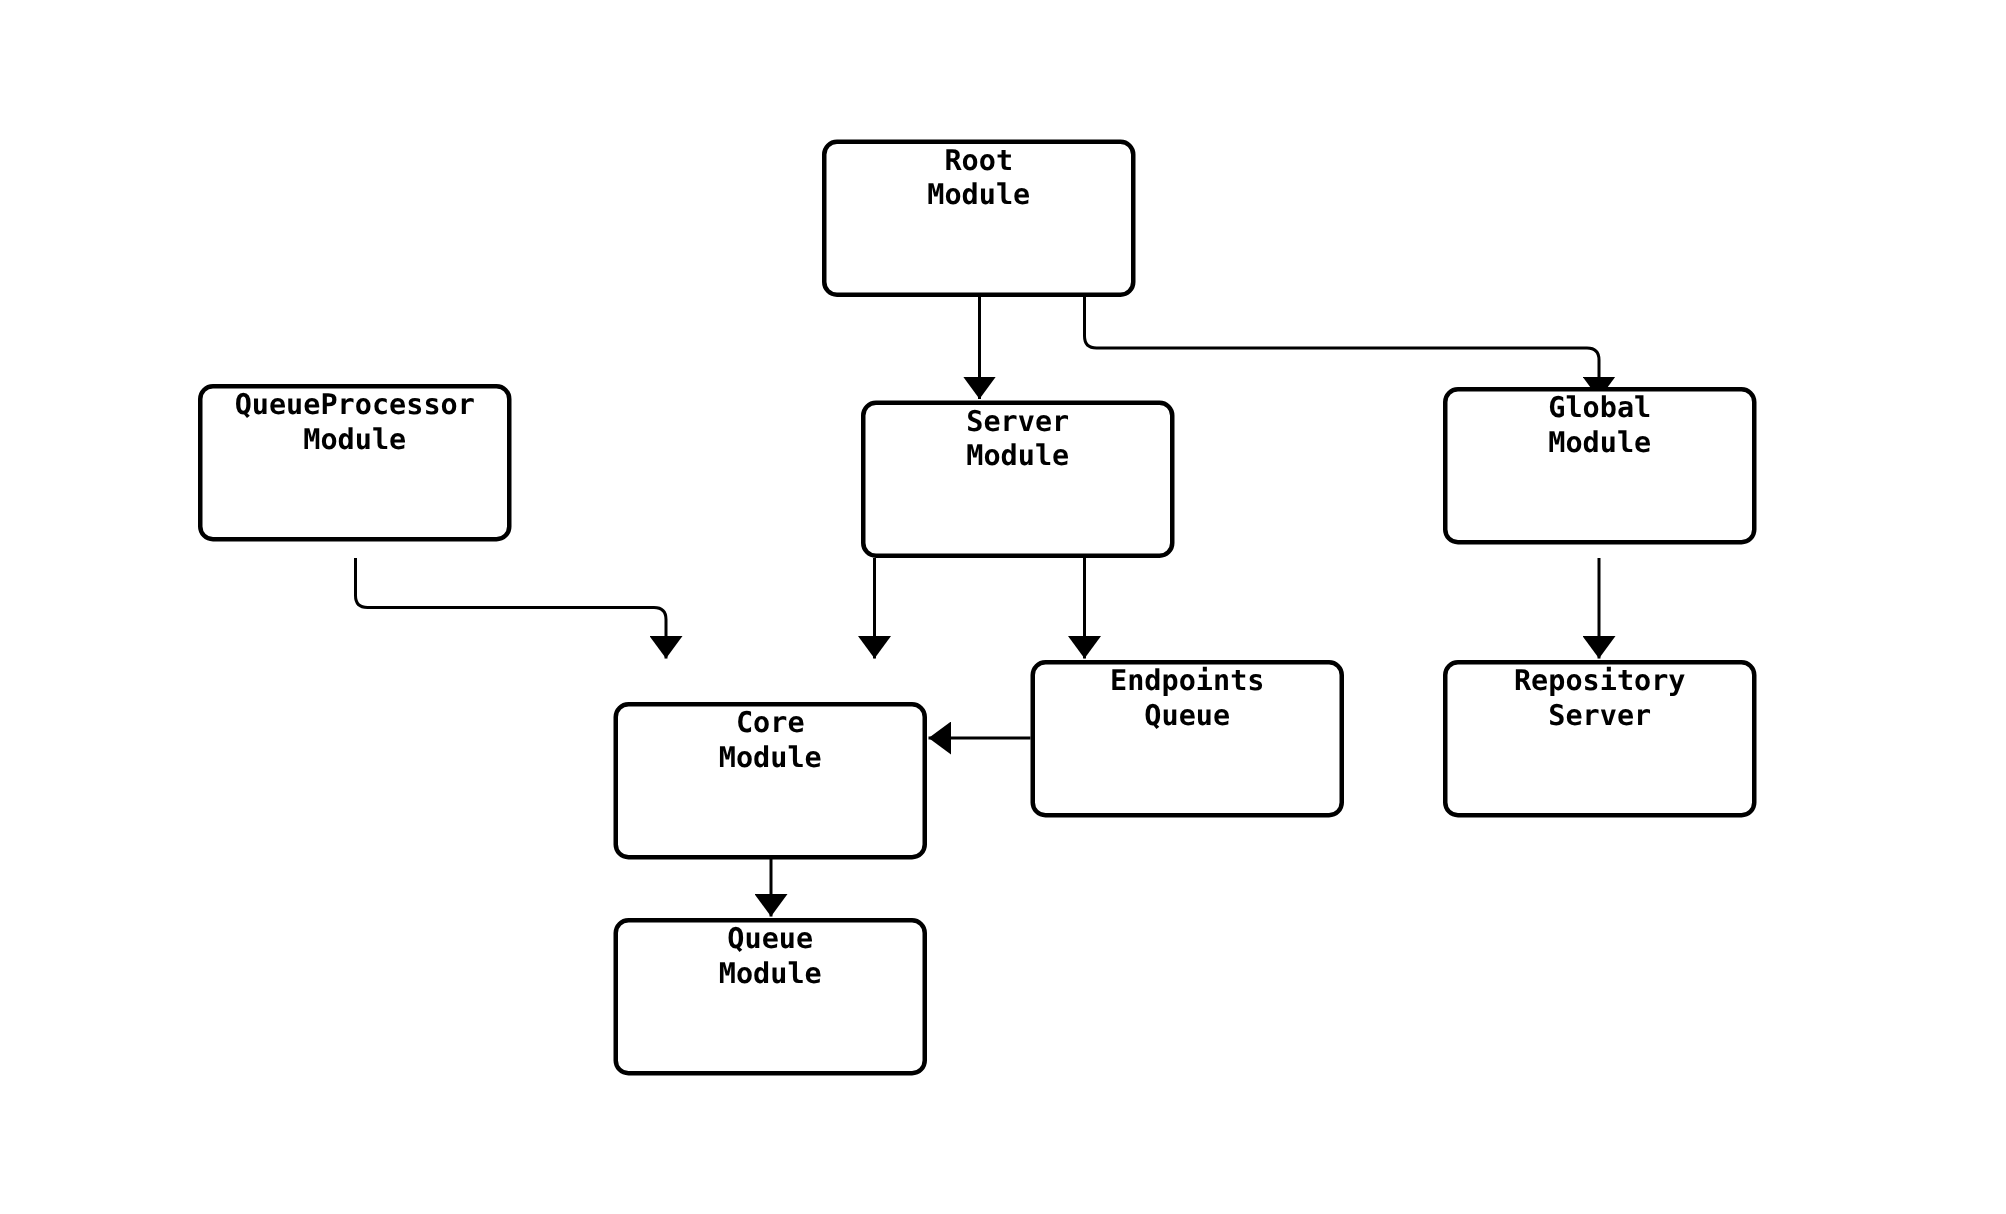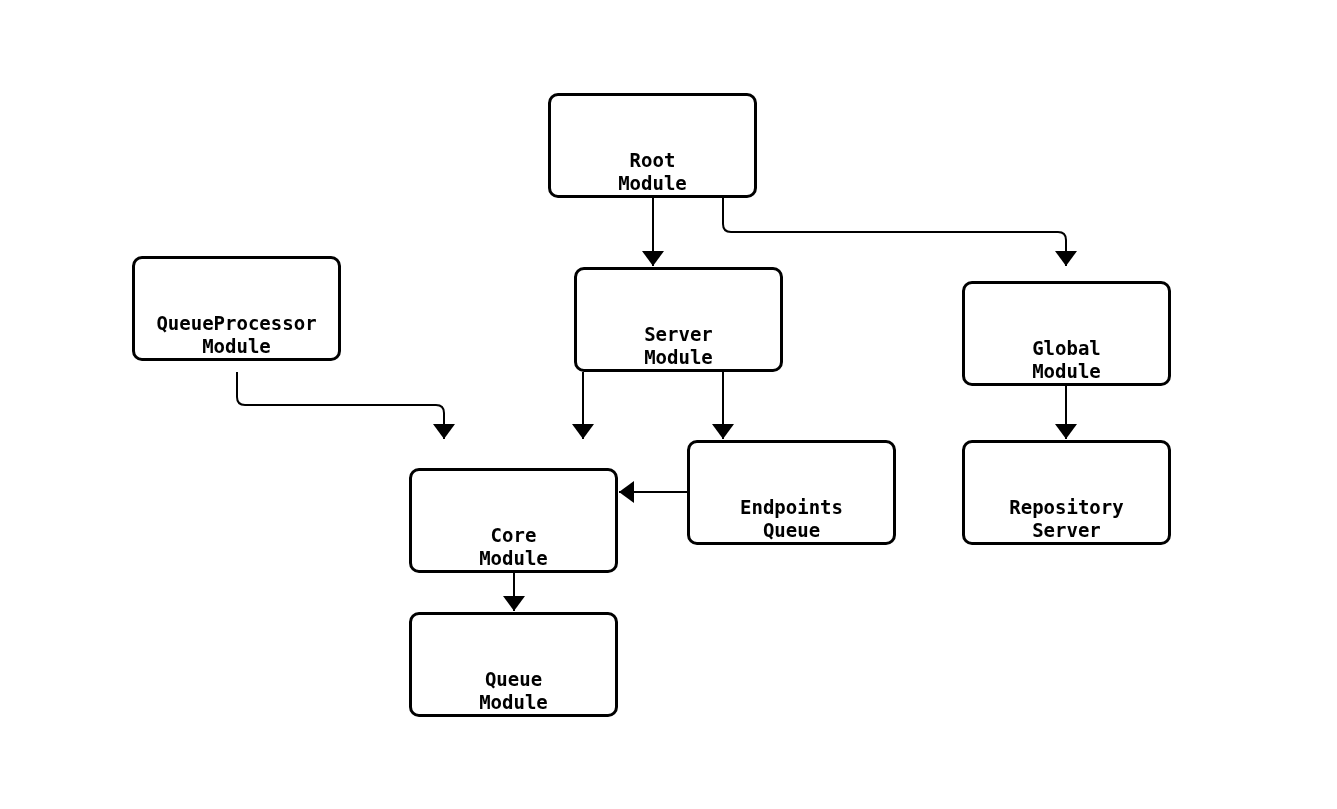--- a/index.html
+++ b/index.html
@@ -29,35 +29,35 @@
   }
   .node {
     position: absolute;
     box-sizing: border-box;
     width: 209px;
     height: 105px;
     background: #ffffff;
     border: 3px solid #000000;
     border-radius: 10px;
     display: flex;
-    align-items: flex-end;
+    align-items: flex-start;
     justify-content: center;
     text-align: center;
   }
   .node .label {
     font-weight: bold;
     font-size: 19px;
     line-height: 23px;
     color: #000000;
     white-space: pre-line;
   }
   .n-root          { left: 548px; top:  93px; }
   .n-queueprocessor{ left: 132px; top: 256px; }
   .n-server        { left: 548px; top: 267px; margin-left: 26px; }
-  .n-global        { left: 962px; top: 281px; }
+  .n-global        { left: 962px; top: 258px; }
   .n-core          { left: 409px; top: 468px; }
   .n-endpoints     { left: 687px; top: 440px; }
   .n-repository    { left: 962px; top: 440px; }
   .n-queue         { left: 409px; top: 612px; }
 </style>
 </head>
 <body>
 
 <div class="canvas">
 

